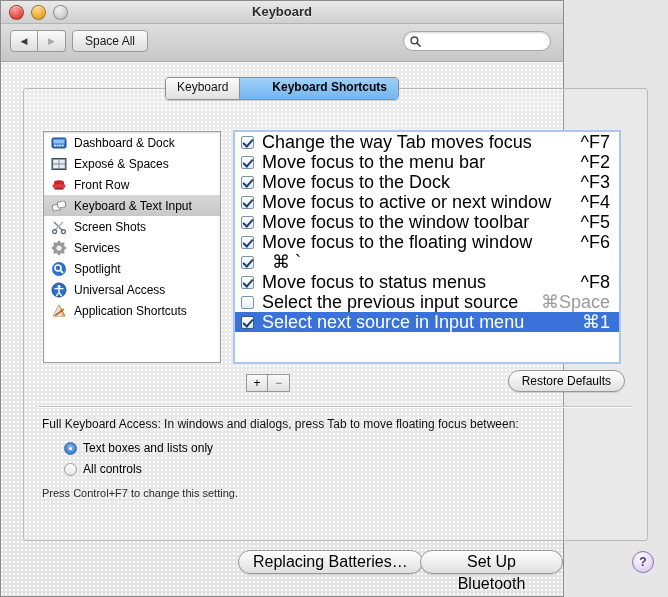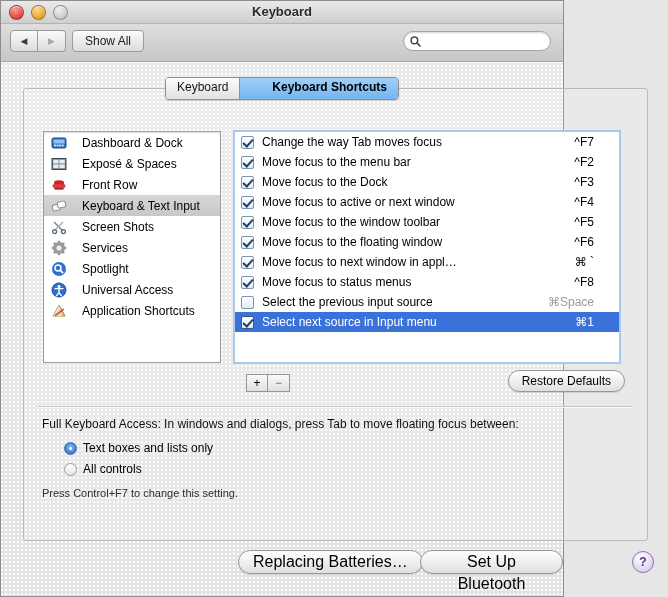--- a/index.html
+++ b/index.html
@@ -92,35 +92,35 @@
   }
   .hint{position:absolute;left:18px;top:19px;font-size:12px;color:#101010;}
   
   .catbox{
     position:absolute;left:19px;top:42px;width:178px;height:232px;
     box-sizing:border-box;background:#fff;border:1px solid #9f9f9f;
     box-shadow:inset 0 1px 2px rgba(0,0,0,.14);
     overflow:hidden;
   }
   .catrow{
-    height:21px;display:flex;align-items:center;padding-left:7px;gap:15px;
+    height:21px;display:flex;align-items:center;padding-left:7px;gap:7px;
     font-size:12px;color:#000;
   }
   .catrow.sel{background:linear-gradient(#d6d6d6,#c8c8c8);}
   .catrow .ic{width:16px;height:16px;flex:none;display:block;}
   
   .shortbox{
     position:absolute;left:210px;top:42px;width:386px;height:232px;
     box-sizing:border-box;background:#fff;
     border:1px solid #9f9f9f;outline:2px solid #a9c8ee;outline-offset:-1px;
     overflow:hidden;
   }
   .srow{
-    height:20px;display:flex;align-items:center;font-size:12px;color:#000;
-    padding:0 25px 0 6px;
+    height:20px;display:flex;align-items:center;font-size:18px;color:#000;
+    padding:0 9px 0 6px;
   }
   .srow.sel{background:#3b72d9;color:#fff;}
   .srow .cb{
     width:13px;height:13px;flex:none;box-sizing:border-box;margin-right:8px;
     border:1px solid #7b93ad;border-radius:2px;
     background:linear-gradient(#ffffff,#e2ecf7);
     position:relative;
   }
   .srow .cb.on::after{
     content:"";position:absolute;left:3px;top:0px;width:4px;height:8px;
@@ -190,21 +190,21 @@
       <div class="light zoom"></div>
     </div>
     <div class="title">Keyboard</div>
   </div>
 
   <div class="toolbar">
     <div class="navgrp">
       <div class="navbtn left">◀</div>
       <div class="navbtn right">▶</div>
     </div>
-    <div class="showall">Show All</div>
+    <div class="showall">Space All</div>
     <div class="searchwrap">
       <svg class="mag" width="11" height="11" viewBox="0 0 11 11">
         <circle cx="4.4" cy="4.4" r="3.3" fill="none" stroke="#4a4a4a" stroke-width="1.5"></circle>
         <line x1="6.9" y1="6.9" x2="10" y2="10" stroke="#4a4a4a" stroke-width="1.7" stroke-linecap="round"></line>
       </svg>
       <input type="text" value="" placeholder="" style="">
     </div>
   </div>
 
   <div class="tabs">
@@ -343,21 +343,20 @@
         <div class="lbl">Move focus to the window toolbar</div>
         <div class="key">^F5</div>
       </div>
       <div class="srow">
         <div class="cb on"></div>
         <div class="lbl">Move focus to the floating window</div>
         <div class="key">^F6</div>
       </div>
       <div class="srow">
         <div class="cb on"></div>
-        <div class="lbl">Move focus to next window in appl…</div>
         <div class="key">⌘ `</div>
       </div>
       <div class="srow">
         <div class="cb on"></div>
         <div class="lbl">Move focus to status menus</div>
         <div class="key">^F8</div>
       </div>
       <div class="srow dim">
         <div class="cb"></div>
         <div class="lbl">Select the previous input source</div>

